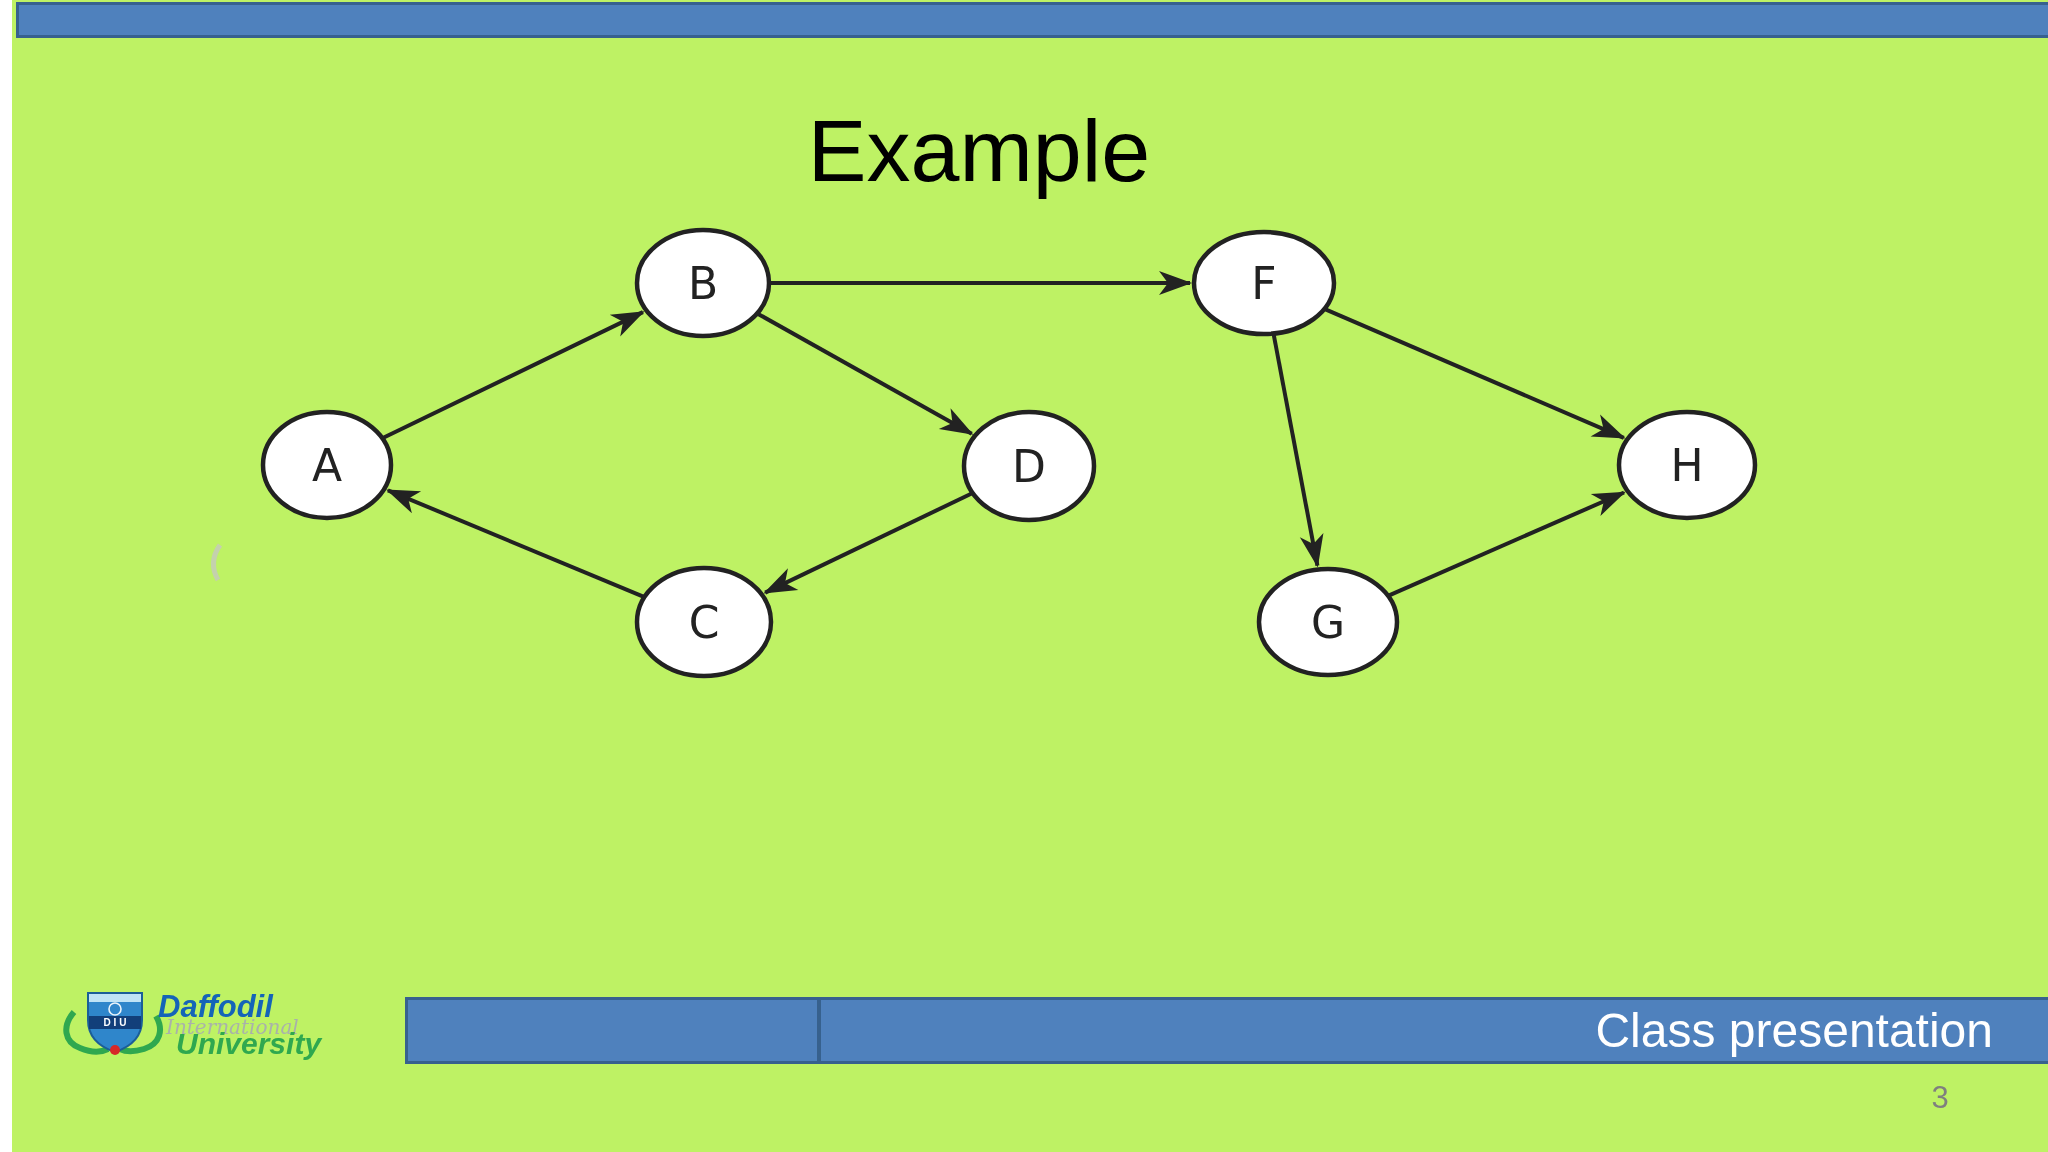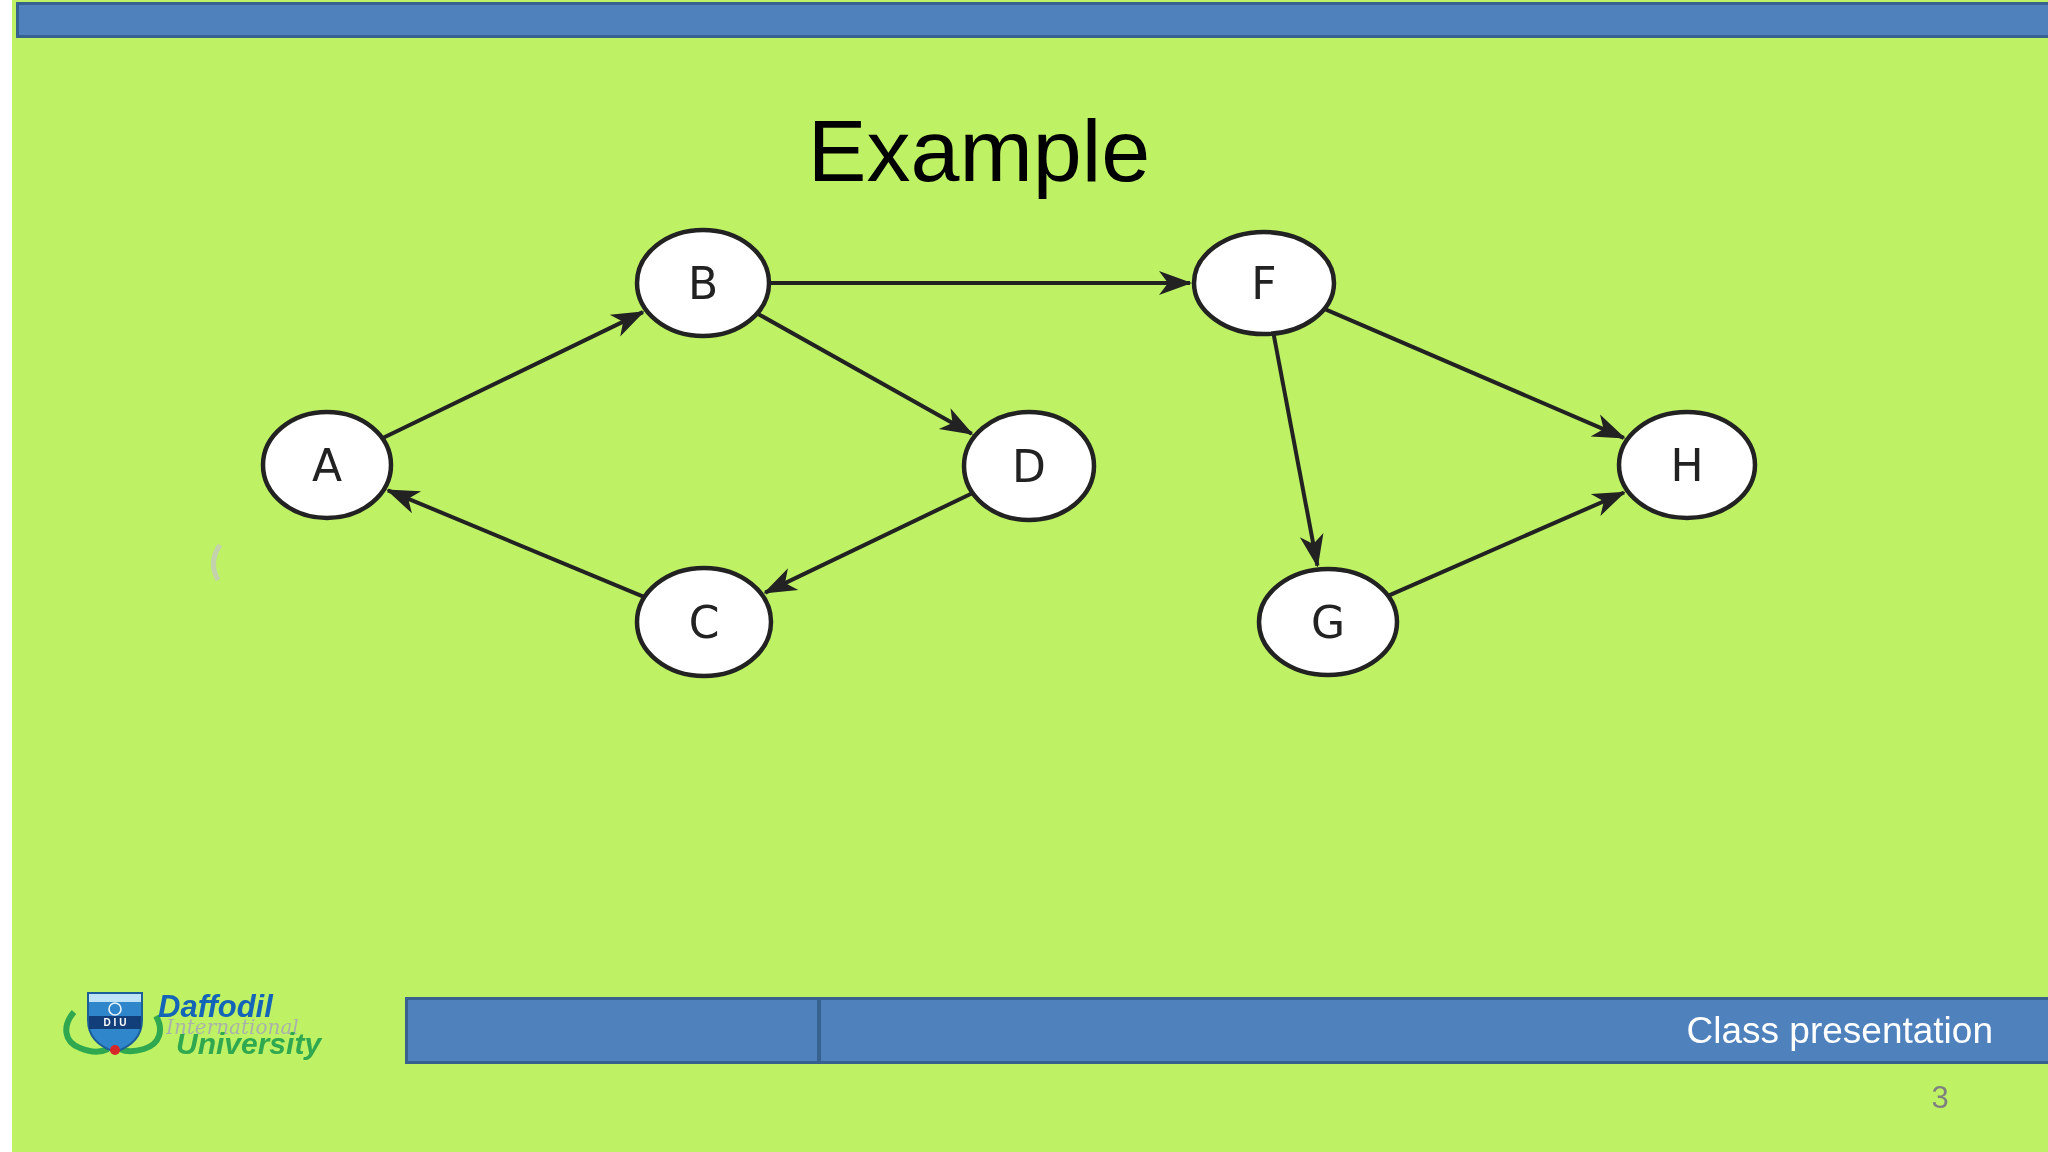--- a/index.html
+++ b/index.html
@@ -8,21 +8,21 @@
   .top-bar{position:absolute;left:4px;top:2px;width:2034px;height:30px;
            background:var(--bar-fill,#4f81bd);border:3px solid var(--bar-border,#37618e);}
   .title{position:absolute;left:967px;top:102px;transform:translateX(-50%);
          font-size:88px;line-height:98px;color:var(--title-color,#000);white-space:nowrap;}
   .graph-svg{position:absolute;left:0;top:0;}
   .footer-bar{position:absolute;left:393px;top:997px;width:1643px;height:61px;
               background:var(--bar-fill,#4f81bd);border:3px solid var(--bar-border,#37618e);}
   .footer-divider{position:absolute;left:409px;top:0;width:4px;height:100%;
                   background:var(--bar-border,#37618e);}
   .footer-caption{position:absolute;right:58px;top:0;height:43px;line-height:61px;
-                  color:var(--footer-text,#fff);font-size:37px;white-space:nowrap;}
+                  color:var(--footer-text,#fff);font-size:48px;white-space:nowrap;}
   .page-number{position:absolute;left:1906px;top:1080px;width:44px;text-align:center;
                font-size:31px;color:var(--page-num,#7f7f7f);}
   .logo{position:absolute;left:46px;top:986px;}
 </style>
 </head>
 <body>
 
 <div class="slide">
 
   <div class="top-bar"></div>

